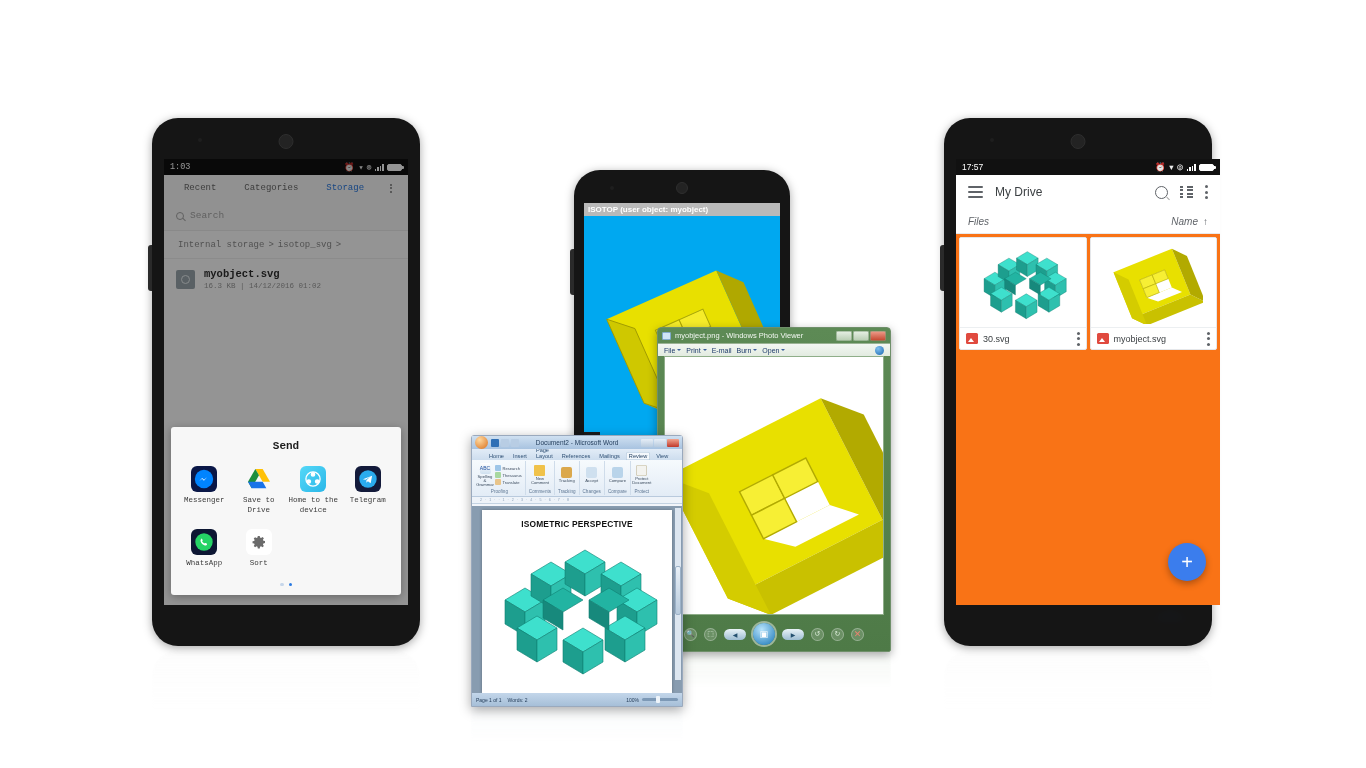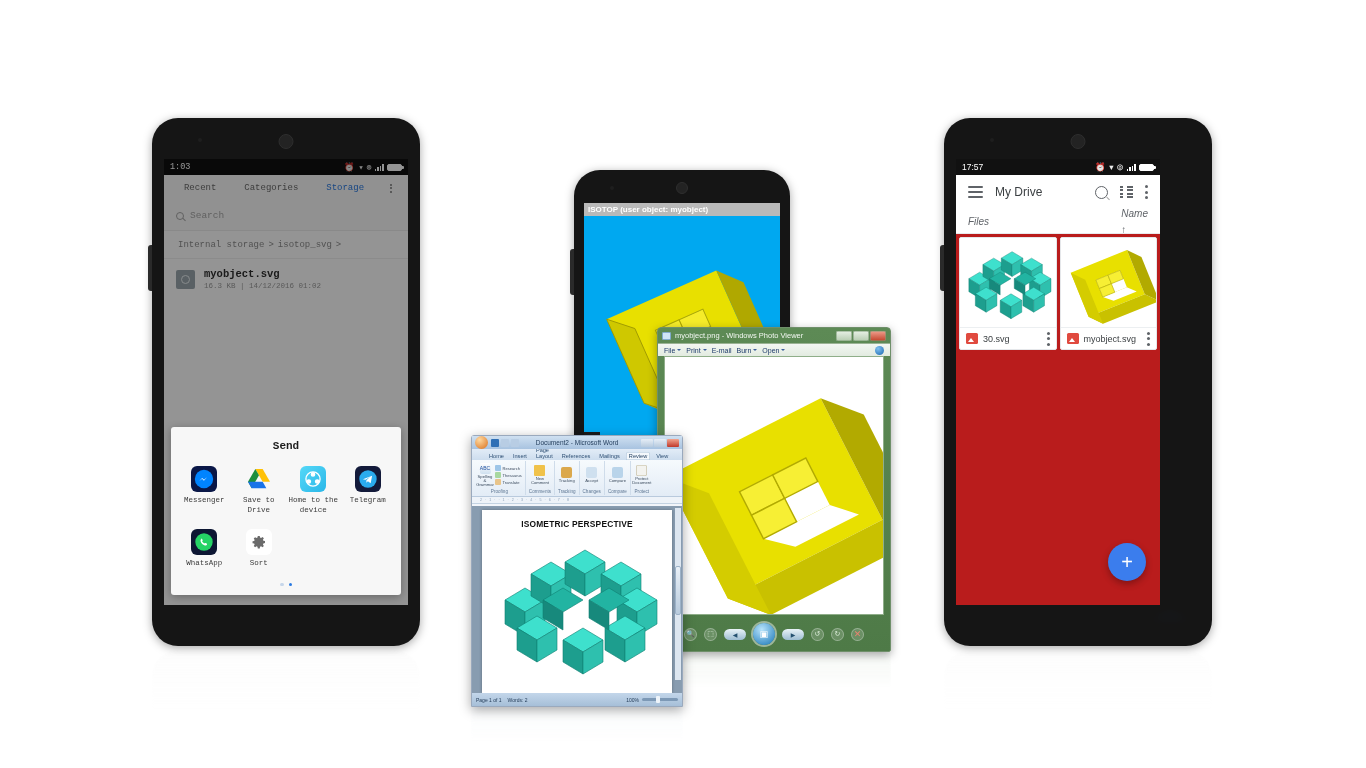--- a/index.html
+++ b/index.html
@@ -165,35 +165,35 @@
               padding:0 4px; gap:6px; font-size:5px; color:#243d59; }
   .w-status .zoom { margin-left:auto; display:flex; align-items:center; gap:3px; }
   .w-status .zbar { width:36px; height:3px; background:#7d99b6; border-radius:2px; position:relative; }
   .w-status .zbar::after{content:"";position:absolute;left:14px;top:-2px;width:4px;height:7px;background:#eef4fa;border-radius:1px;}
   .w-scroll-v { position:absolute; right:1px; top:72px; bottom:26px; width:6px; background:#dde6f0; }
   .w-scroll-v .th { position:absolute; top:34%; left:0; right:0; height:28%;
                     background:linear-gradient(#e9f0f7,#b9cbdd); border:1px solid #9db2c8; border-radius:2px; }
 
   
   #phone3 { left:944px; top:118px; width:268px; height:528px; }
-  #phone3 .screen { left:12px; top:41px; width:204px; height:446px; background:#b91c1c; }
+  #phone3 .screen { left:12px; top:41px; width:264px; height:446px; background:#f97316; }
   .gd-appbar { height:34px; background:#fff; display:flex; align-items:center; gap:12px; padding:0 12px; }
   .hamb { display:flex; flex-direction:column; gap:3px; width:15px; flex:none; }
   .hamb i { height:2px; background:#5f6368; display:block; border-radius:1px; }
   .gd-title { font-size:12px; color:#3c4043; flex:1; }
   .gd-ico { flex:none; color:#5f6368; }
   .grid-ico { display:grid; grid-template-columns:repeat(2,1fr); gap:1.5px; width:13px; }
   .grid-ico i { height:2px; background:#5f6368; display:block; }
   .grid-ico i:nth-child(odd){ width:3px; }
   .kebab3 { display:flex; flex-direction:column; gap:2.5px; }
   .kebab3 i { width:3px; height:3px; background:#5f6368; border-radius:50%; display:block; }
   .gd-subbar { height:25px; background:#fff; border-bottom:1px solid #e8eaed; display:flex;
                align-items:center; justify-content:space-between; padding:0 12px;
                font-size:10px; font-style:italic; color:#5f6368; }
-  .gd-sort { display:flex; align-items:flex-start; gap:5px;flex-direction:column; }
+  .gd-sort { display:flex; align-items:flex-start; gap:5px; }
   .gd-tiles { display:flex; gap:3px; padding:3px; }
   .gd-tile { flex:1; background:#fff; border:1px solid #e5e7ea; border-radius:2px; overflow:hidden; }
   .gd-thumb { height:89px; display:flex; align-items:center; justify-content:center; background:#fff; }
   .gd-foot { height:22px; display:flex; align-items:center; gap:5px; padding:0 6px; border-top:1px solid #eceff1; }
   .gd-fico { width:12px; height:11px; background:#e04a3f; border-radius:1.5px; flex:none; position:relative; }
   .gd-fico::after{content:"";position:absolute;left:2px;bottom:2px;width:0;height:0;
                   border-left:3.5px solid transparent;border-right:3.5px solid transparent;border-bottom:4px solid #fff;}
   .gd-fname { font-size:9px; color:#3c4043; flex:1; overflow:hidden; white-space:nowrap; }
   .fab { position:absolute; right:14px; bottom:24px; width:38px; height:38px; border-radius:50%;
          background:#3b7ded; box-shadow:0 3px 7px rgba(0,0,0,.3); display:flex; align-items:center;

